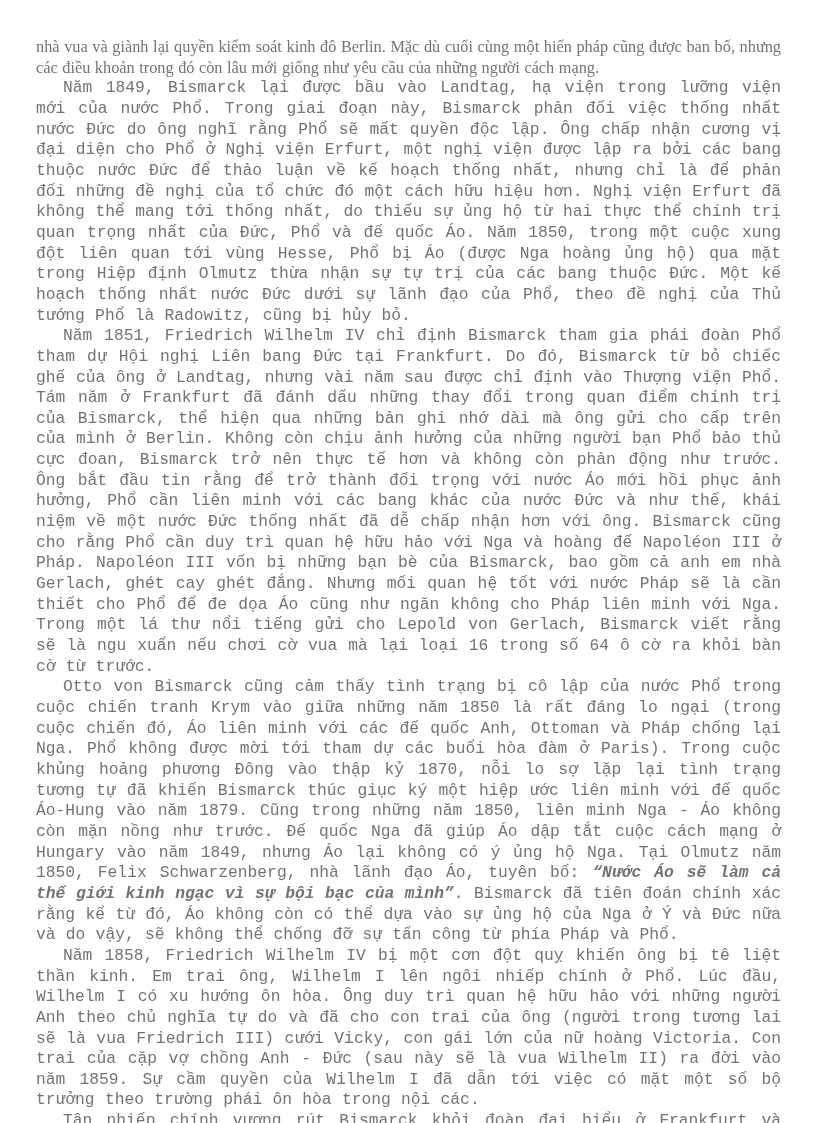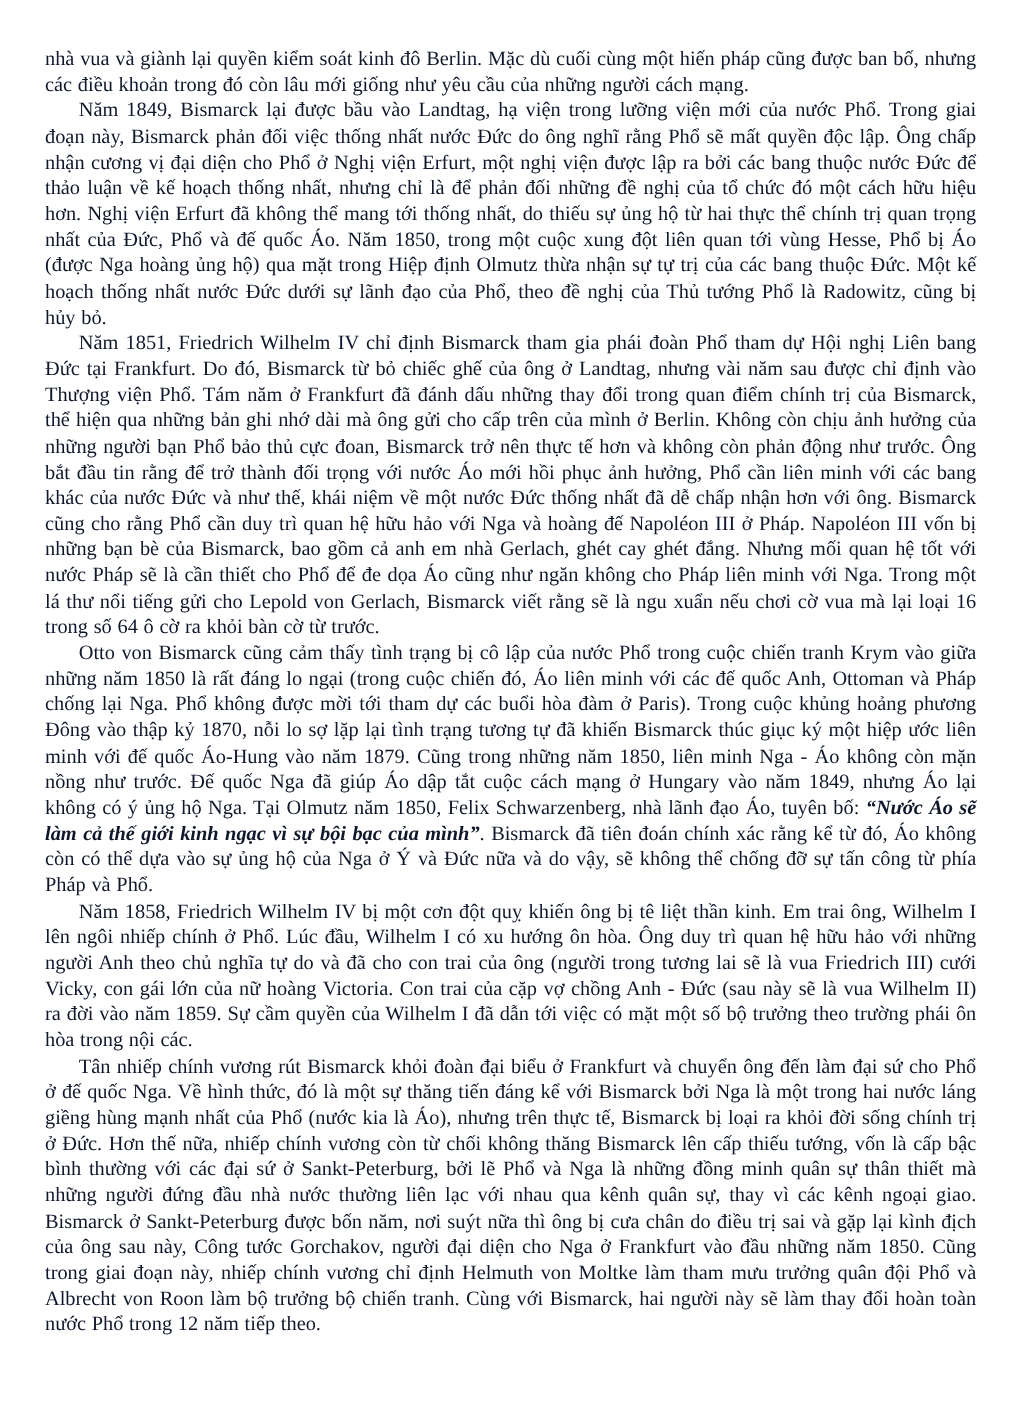--- a/index.html
+++ b/index.html
@@ -11,30 +11,31 @@
     position: relative;
     width: 816px;
     height: 1123px;
     box-sizing: border-box;
     background: #ffffff;
     padding: 37px 35px 0 36px;
     overflow: hidden;
     font-family: "Liberation Serif", "DejaVu Serif", serif;
     font-size: 16.3px;
     line-height: 20.65px;
-    color: #0f172a;
+    color: #737373;
   }
   .article-body p.para {
     margin: 0;
     text-align: justify;
     text-justify: inter-word;
     word-spacing: 0.5px;
   }
   .article-body p.para.indented {
     text-indent: 27px;
+    font-family: Liberation Mono, monospace;
   }
   .seg-normal { font-style: normal; font-weight: normal; }
   .seg-bold-italic { font-style: italic; font-weight: bold; }
 </style>
 </head>
 <body>
 
 <div class="page">
   <div class="article-body" id="article-body">
       <p class="para"><span class="seg-normal">nhà vua và giành lại quyền kiểm soát kinh đô Berlin. Mặc dù cuối cùng một hiến pháp cũng được ban bố, nhưng các điều khoản trong đó còn lâu mới giống như yêu cầu của những người cách mạng.</span></p>

